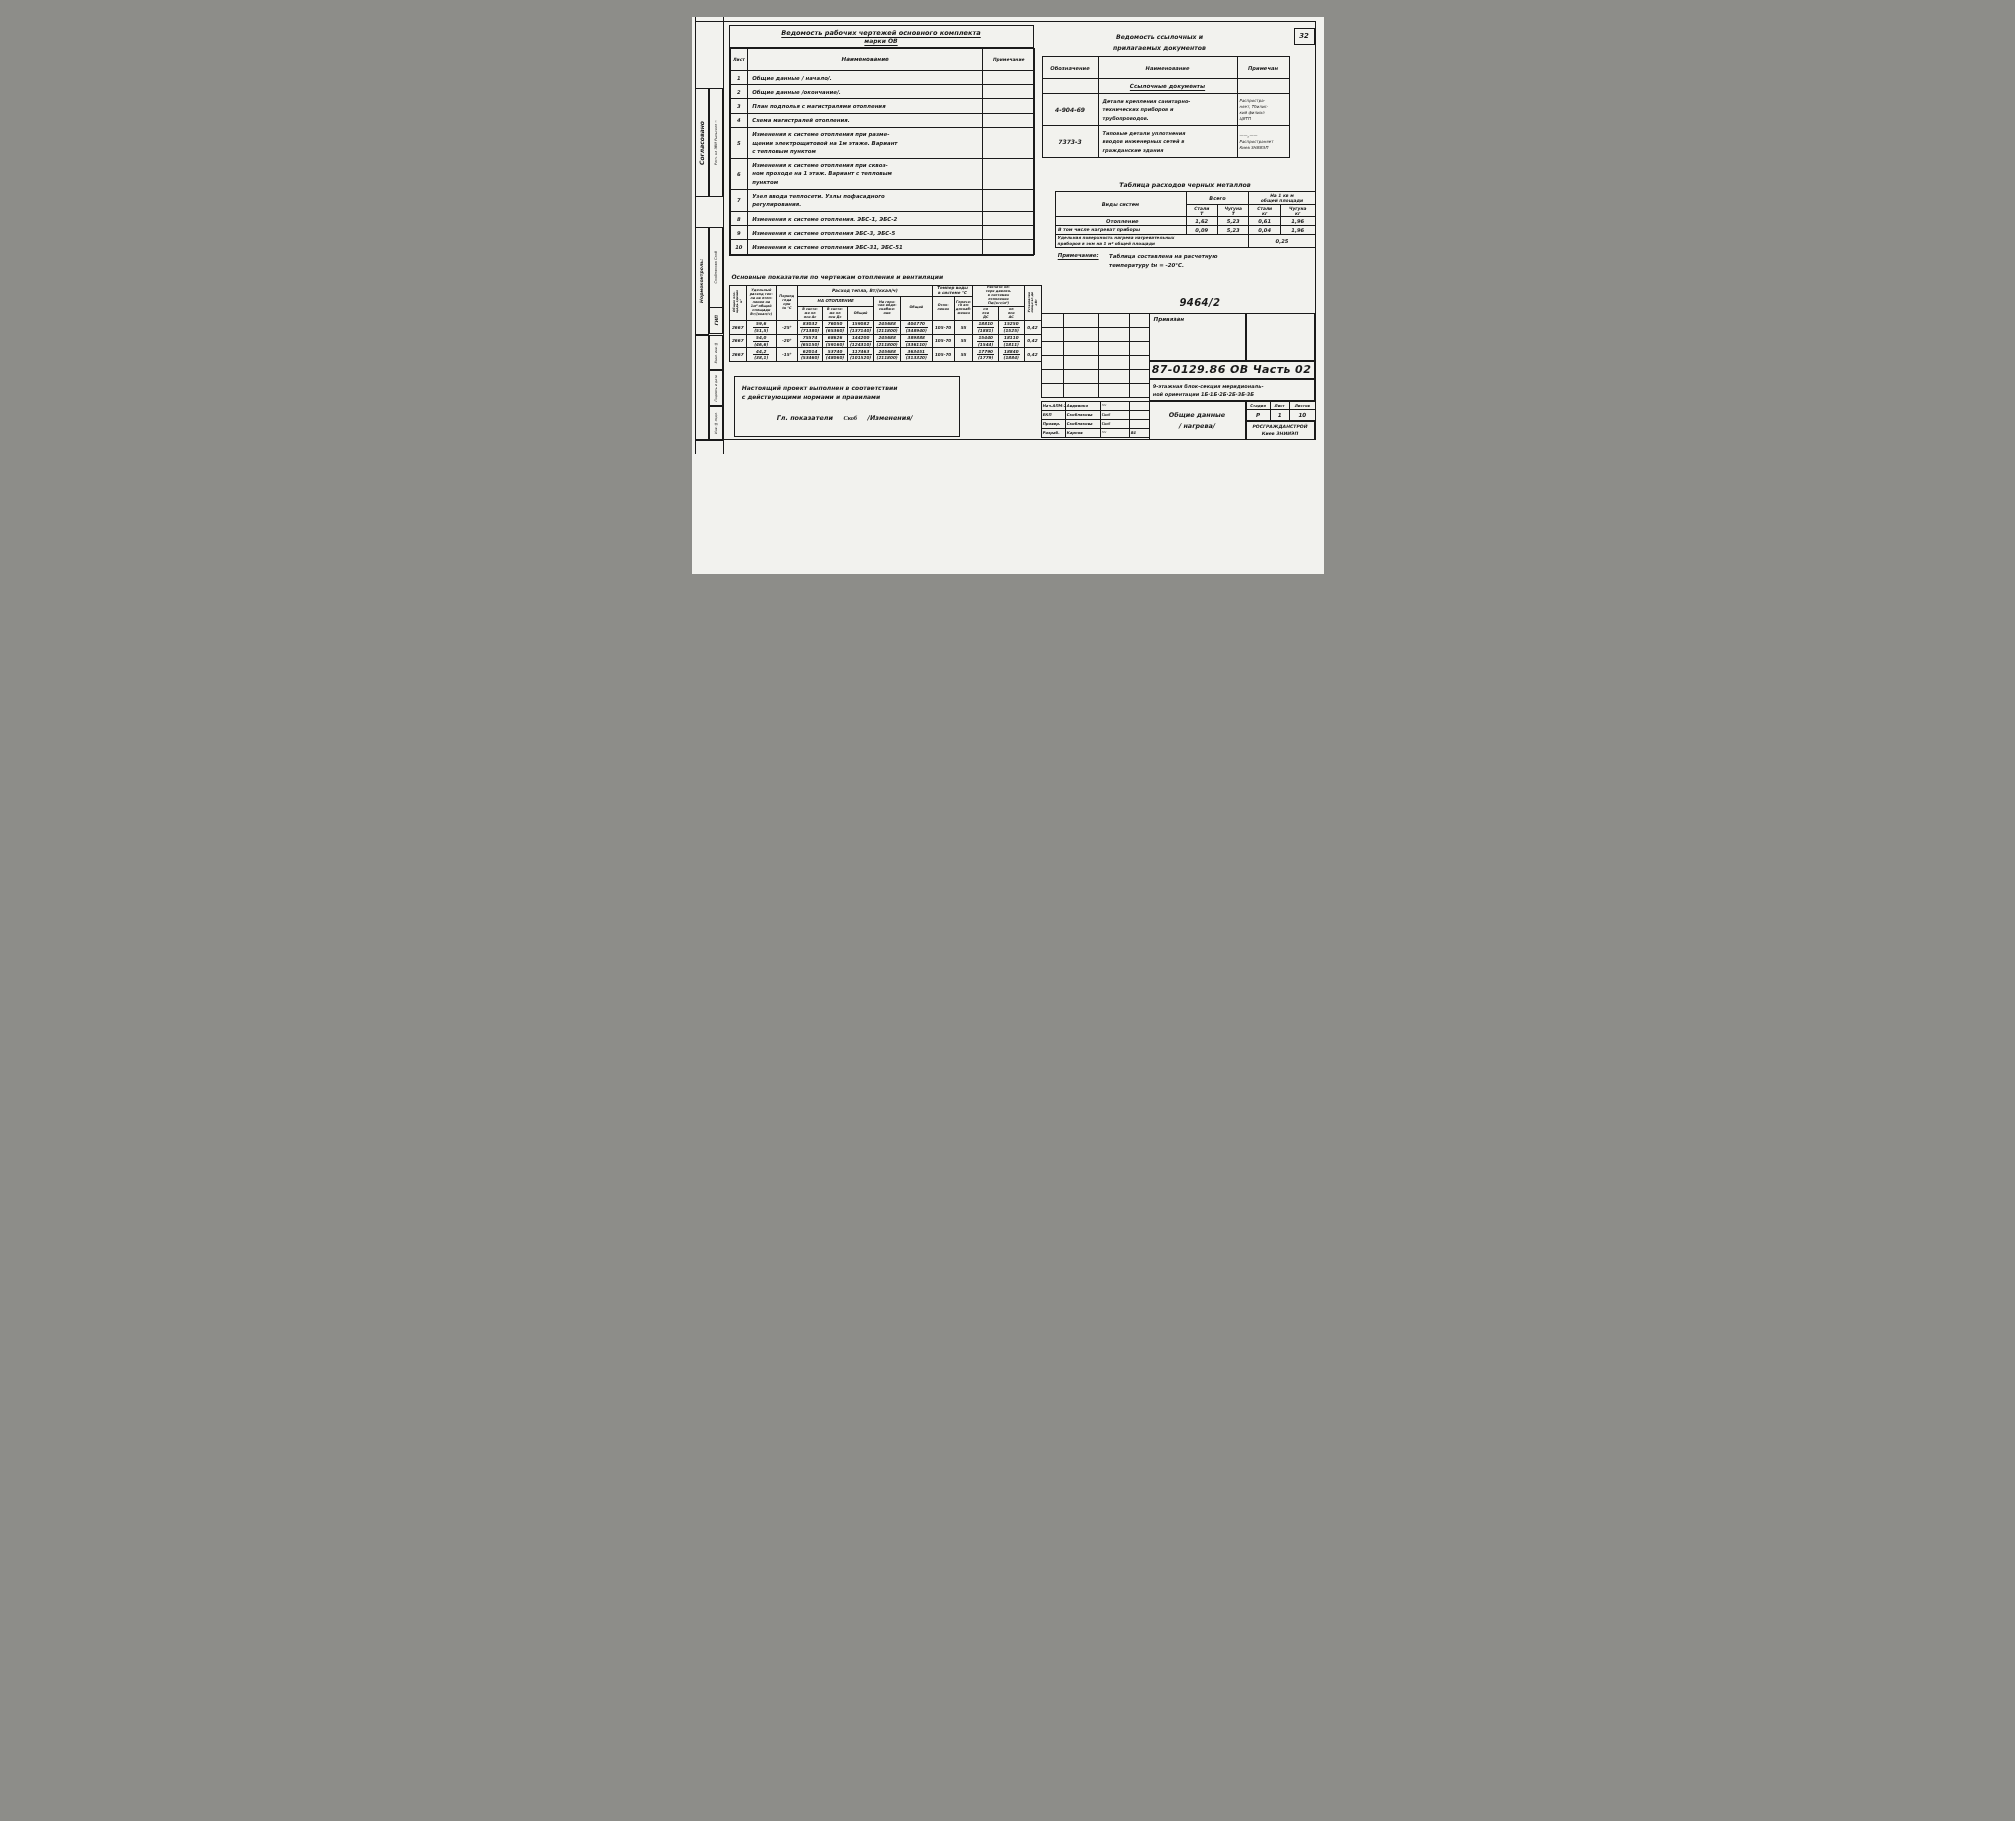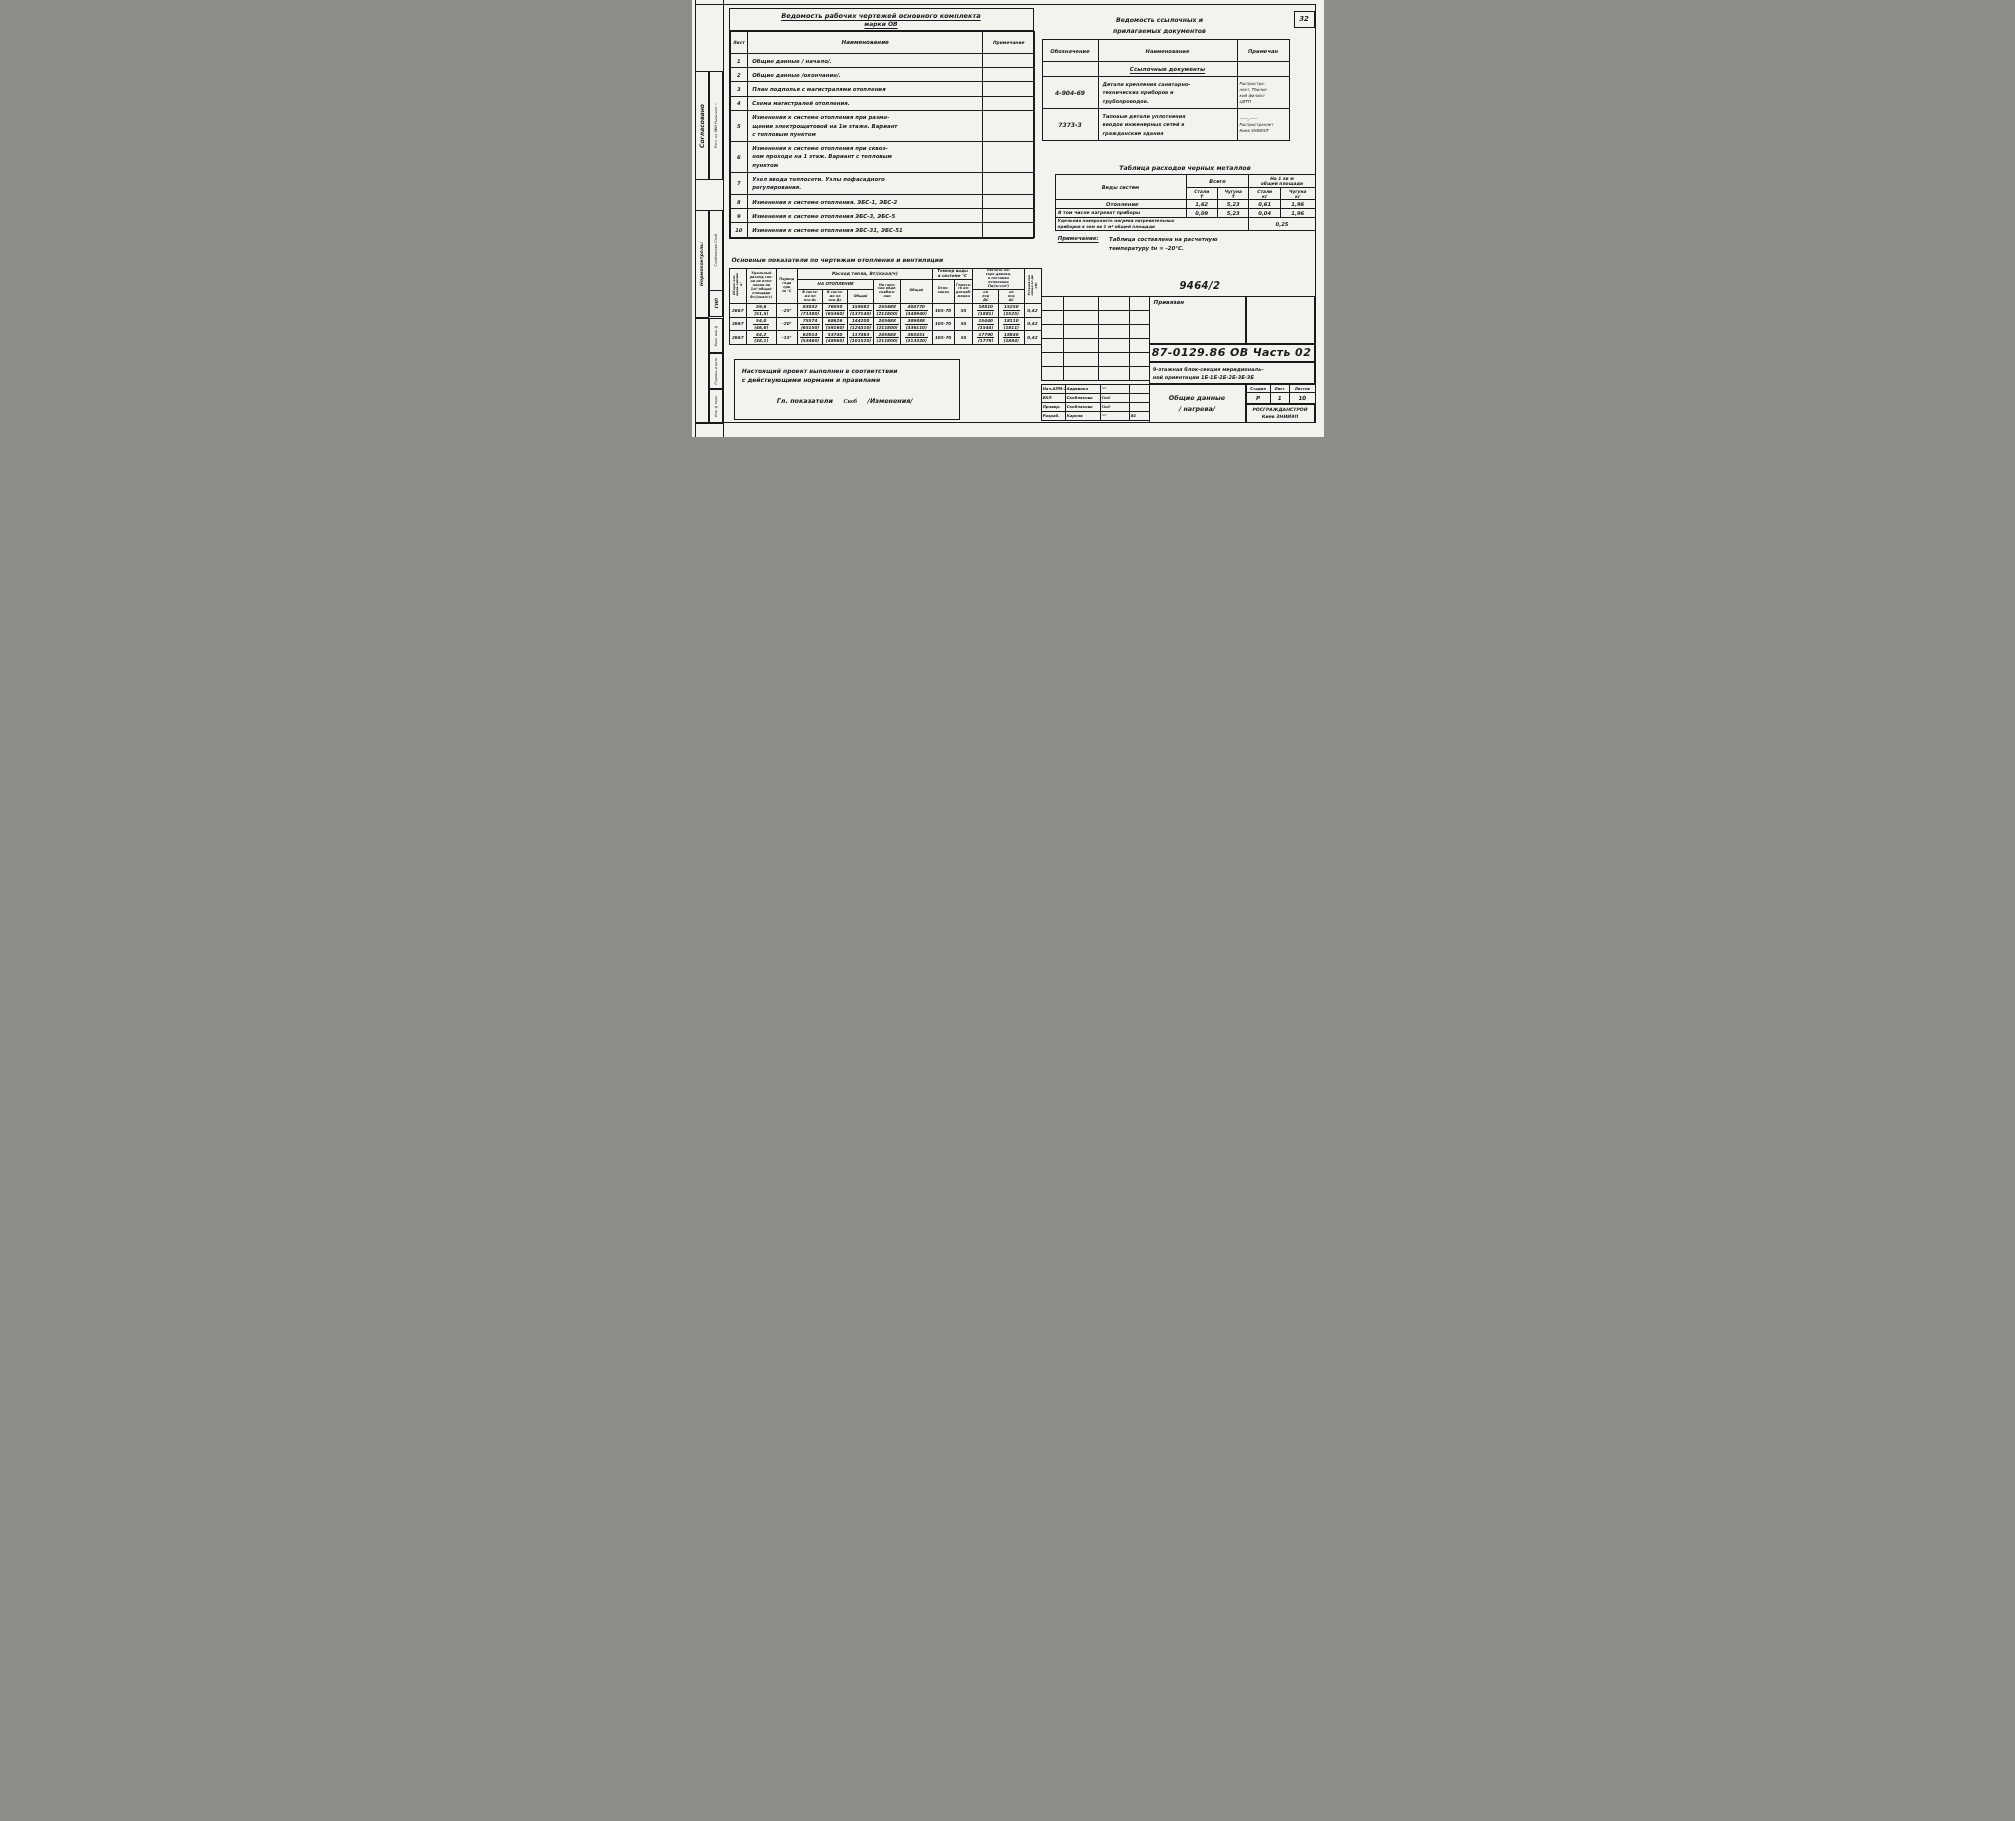--- a/index.html
+++ b/index.html
@@ -1,19 +1,19 @@
 <!DOCTYPE html>
 <html style="font-size:6.4px"><head>
 <meta charset="utf-8">
 <style>
   :root{ --ink:#1a1a1a; --paper:#f2f2ee; }
   *{box-sizing:border-box; margin:0; padding:0;}
   body{ background:#8d8d89; font-family:"DejaVu Sans", sans-serif; }
   .page{
-    position:relative; width:632px; height:437px; margin:0 auto;
+    position:relative; width:632px; height:557px; margin:17px auto;
     background:var(--paper); color:var(--ink);
     font-style:italic; overflow:hidden;
   }
   .abs{position:absolute;}
   .pre{white-space:pre-line;}
   .vtext{ writing-mode:vertical-rl; transform:rotate(180deg); display:inline-block; }
   .line{ position:absolute; background:var(--ink); }
 
   
   table{ border-collapse:collapse; table-layout:fixed; width:100%; }

